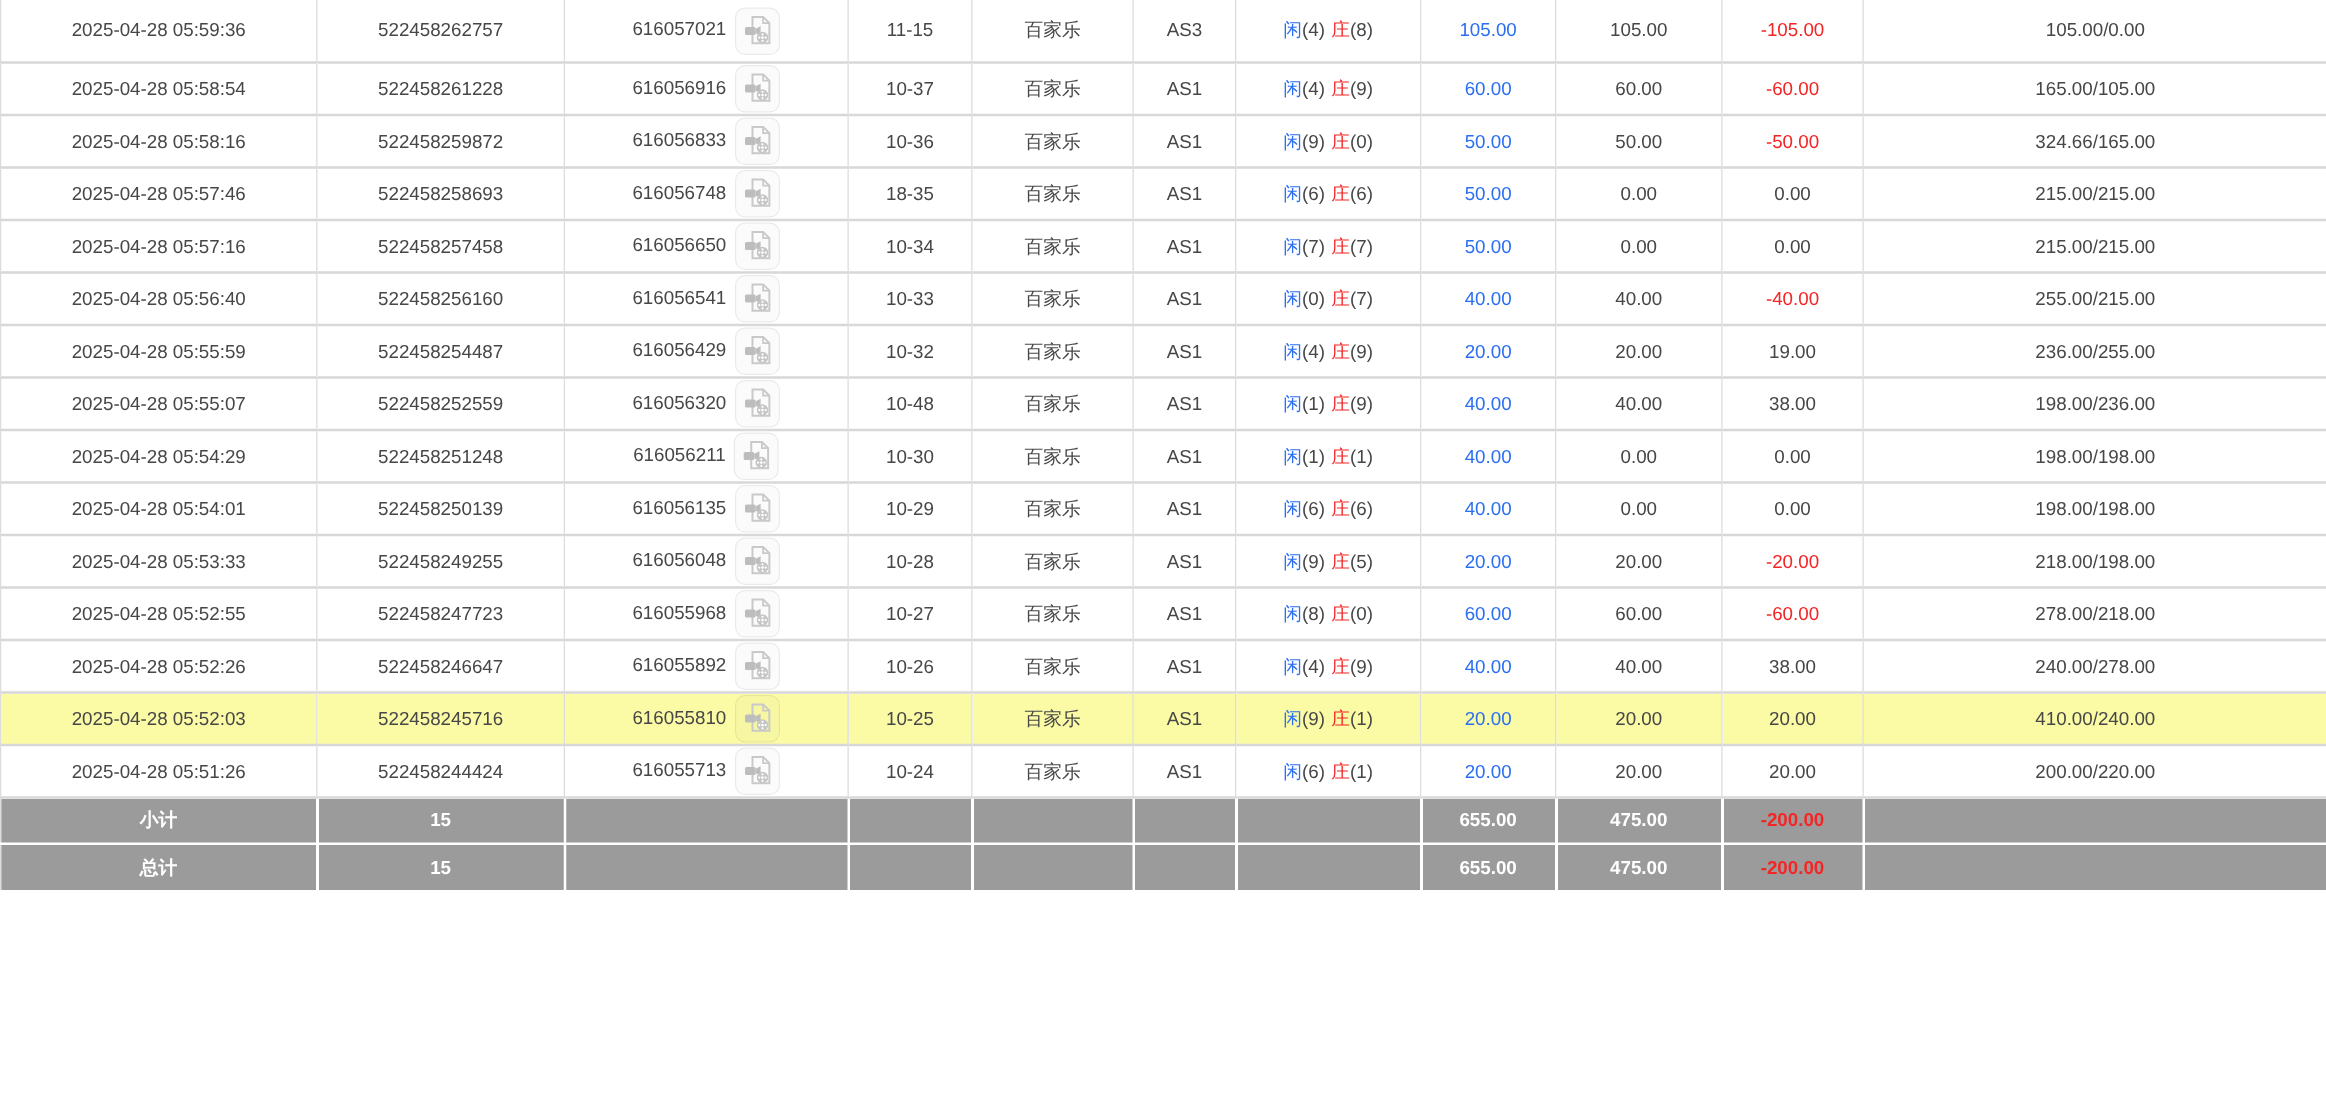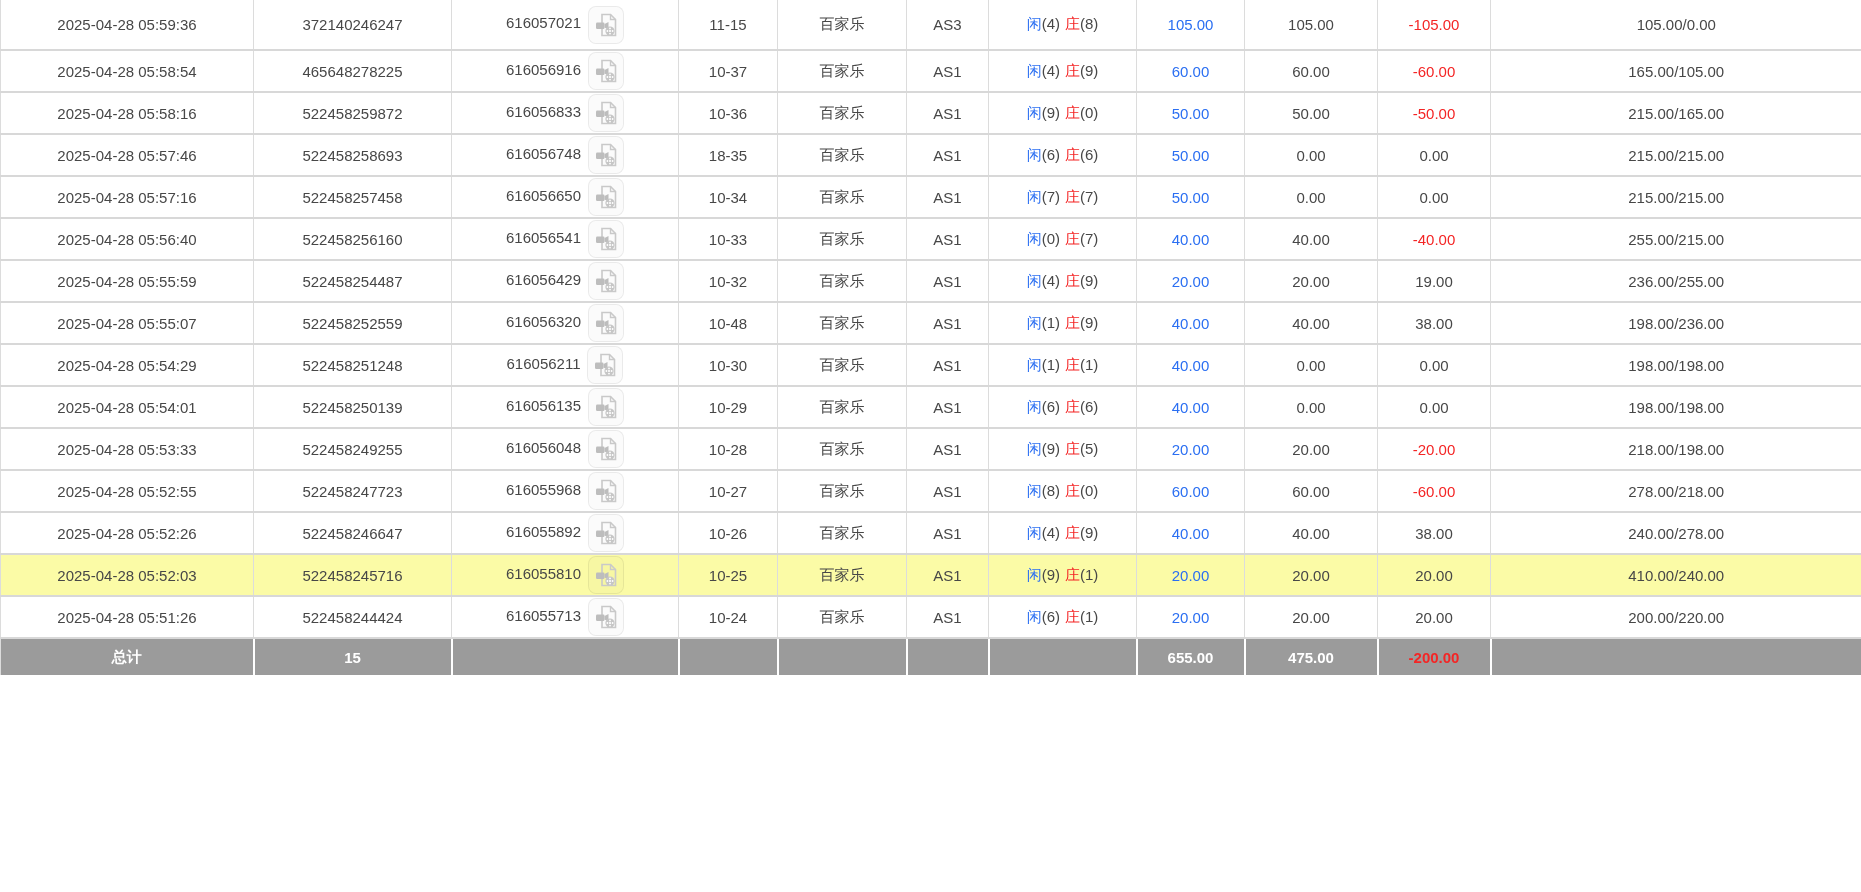--- a/index.html
+++ b/index.html
@@ -50,21 +50,21 @@
         <col style="width:82px">
       <col style="width:148px">
         <col style="width:108px">
         <col style="width:133px">
       <col style="width:113px">
         <col style="width:371px">
     </colgroup>
     <tbody id="rows-body">
   <tr>
     <td>2025-04-28 05:59:36</td>
-    <td>372140246247</td>
+    <td>522458262757</td>
     <td>
       <span class="rid">616057021</span><span class="icon-btn"><svg width="22" height="24" viewBox="0 0 22 24" fill="none" xmlns="http://www.w3.org/2000/svg">
         <path d="M7 1.5 H15.5 L20.5 6.5 V22.5 H7 Z" stroke="#c9c9c9" stroke-width="1.6" fill="#ffffff" fill-opacity="0.0"></path>
         <path d="M15.5 1.5 V6.5 H20.5" stroke="#c9c9c9" stroke-width="1.4" fill="none"></path>
         <rect x="1" y="9.5" width="8.5" height="6.5" rx="1.2" fill="#bdbdbd"></rect>
         <polygon points="9.5,11 13.5,9 13.5,16.5 9.5,14.5" fill="#bdbdbd"></polygon>
         <circle cx="15" cy="18" r="4.6" fill="#c6c6c6"></circle>
         <circle cx="15" cy="18" r="1.1" fill="#ffffff"></circle>
         <circle cx="15" cy="15.4" r="0.9" fill="#ffffff"></circle>
         <circle cx="15" cy="20.6" r="0.9" fill="#ffffff"></circle>
@@ -79,21 +79,21 @@
       <span class="blue">闲</span><span class="pts">(4)</span><span class="result-gap"></span><span class="red">庄</span><span class="pts">(8)</span>
     </td>
     <td><span class="bet-link">105.00</span></td>
     <td>105.00</td>
     <td class="neg">-105.00</td>
     <td>105.00/0.00</td>
   </tr>
 
   <tr>
     <td>2025-04-28 05:58:54</td>
-    <td>465648278225</td>
+    <td>522458261228</td>
     <td>
       <span class="rid">616056916</span><span class="icon-btn"><svg width="22" height="24" viewBox="0 0 22 24" fill="none" xmlns="http://www.w3.org/2000/svg">
         <path d="M7 1.5 H15.5 L20.5 6.5 V22.5 H7 Z" stroke="#c9c9c9" stroke-width="1.6" fill="#ffffff" fill-opacity="0.0"></path>
         <path d="M15.5 1.5 V6.5 H20.5" stroke="#c9c9c9" stroke-width="1.4" fill="none"></path>
         <rect x="1" y="9.5" width="8.5" height="6.5" rx="1.2" fill="#bdbdbd"></rect>
         <polygon points="9.5,11 13.5,9 13.5,16.5 9.5,14.5" fill="#bdbdbd"></polygon>
         <circle cx="15" cy="18" r="4.6" fill="#c6c6c6"></circle>
         <circle cx="15" cy="18" r="1.1" fill="#ffffff"></circle>
         <circle cx="15" cy="15.4" r="0.9" fill="#ffffff"></circle>
         <circle cx="15" cy="20.6" r="0.9" fill="#ffffff"></circle>
@@ -132,21 +132,21 @@
     </td>
     <td>10-36</td>
     <td>百家乐</td>
     <td>AS1</td>
     <td>
       <span class="blue">闲</span><span class="pts">(9)</span><span class="result-gap"></span><span class="red">庄</span><span class="pts">(0)</span>
     </td>
     <td><span class="bet-link">50.00</span></td>
     <td>50.00</td>
     <td class="neg">-50.00</td>
-    <td>215.00/165.00</td>
+    <td>324.66/165.00</td>
   </tr>
 
   <tr>
     <td>2025-04-28 05:57:46</td>
     <td>522458258693</td>
     <td>
       <span class="rid">616056748</span><span class="icon-btn"><svg width="22" height="24" viewBox="0 0 22 24" fill="none" xmlns="http://www.w3.org/2000/svg">
         <path d="M7 1.5 H15.5 L20.5 6.5 V22.5 H7 Z" stroke="#c9c9c9" stroke-width="1.6" fill="#ffffff" fill-opacity="0.0"></path>
         <path d="M15.5 1.5 V6.5 H20.5" stroke="#c9c9c9" stroke-width="1.4" fill="none"></path>
         <rect x="1" y="9.5" width="8.5" height="6.5" rx="1.2" fill="#bdbdbd"></rect>
@@ -484,20 +484,33 @@
     <td>
       <span class="blue">闲</span><span class="pts">(6)</span><span class="result-gap"></span><span class="red">庄</span><span class="pts">(1)</span>
     </td>
     <td><span class="bet-link">20.00</span></td>
     <td>20.00</td>
     <td>20.00</td>
     <td>200.00/220.00</td>
   </tr>
 </tbody>
     <tfoot>
+      <tr class="subtotal-row">
+        <td>小计</td>
+        <td>15</td>
+        <td></td>
+        <td></td>
+        <td></td>
+        <td></td>
+        <td></td>
+        <td>655.00</td>
+        <td>475.00</td>
+        <td class="neg">-200.00</td>
+        <td></td>
+      </tr>
       <tr class="total-row">
         <td>总计</td>
         <td>15</td>
         <td></td>
         <td></td>
         <td></td>
         <td></td>
         <td></td>
         <td>655.00</td>
         <td>475.00</td>

